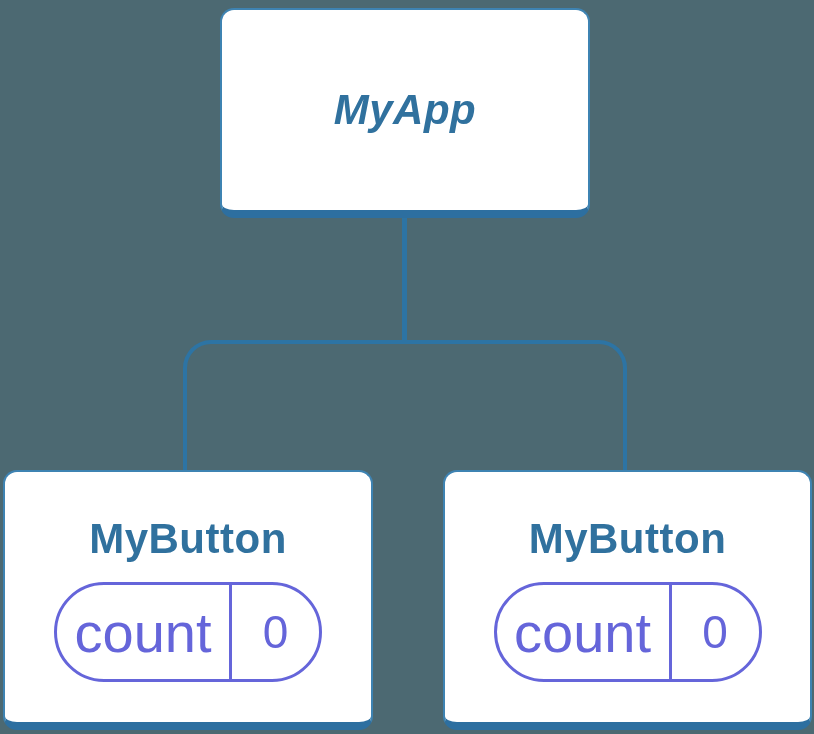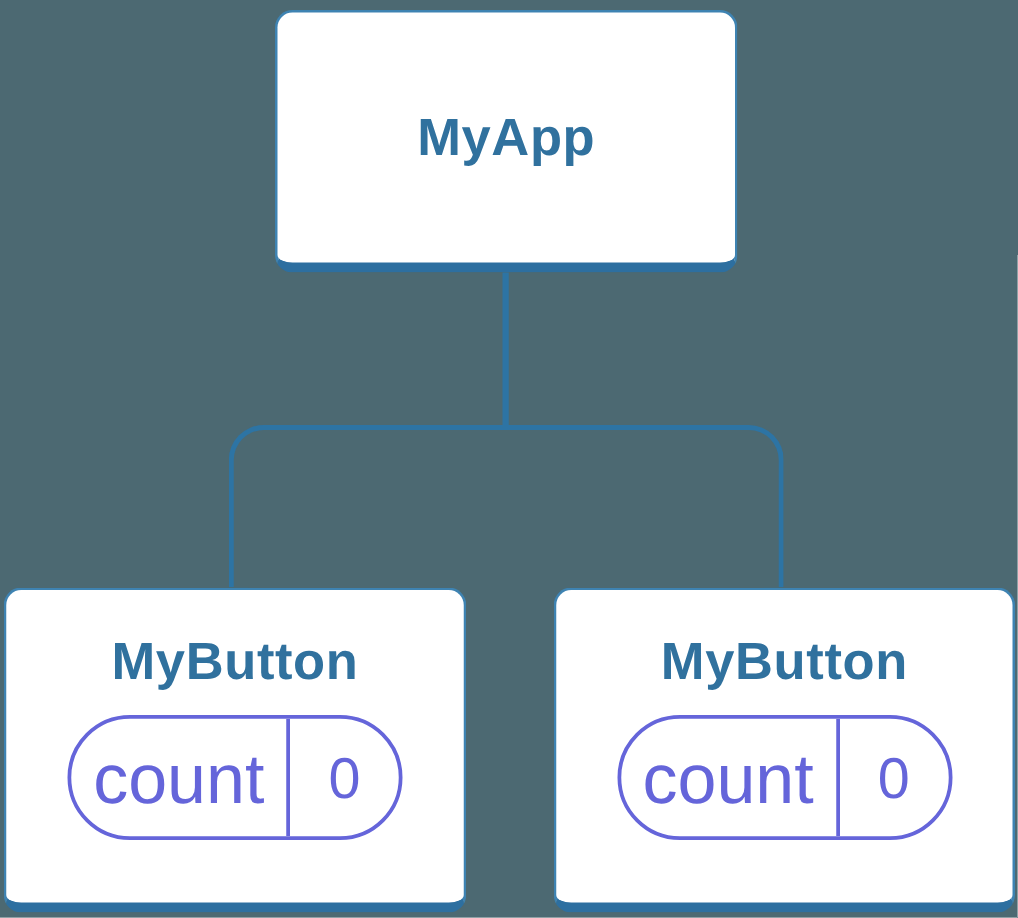--- a/index.html
+++ b/index.html
@@ -25,20 +25,21 @@
     display: flex;
     flex-direction: column;
     align-items: center;
   }
   .card-root {
     left: 220px;
     top: 8px;
     width: 370px;
     height: 210px;
     justify-content: center;
+    font-style: italic;
   }
   .card-child-left {
     left: 3px;
     top: 470px;
     width: 370px;
     height: 260px;
   }
   .card-child-right {
     left: 443px;
     top: 470px;
@@ -48,21 +49,21 @@
   .card-title {
     color: #30719E;
     font-size: 42px;
     font-weight: bold;
     line-height: 1.1;
     letter-spacing: 0.5px;
     white-space: nowrap;
   }
   .card-child-left .card-title,
   .card-child-right .card-title {
-    margin-top: 34px;
+    margin-top: 44px;
   }
   
   .connector-stem {
     position: absolute;
     left: 402px;
     top: 218px;
     width: 5px;
     height: 124px;
     background: #2D74A4;
   }

